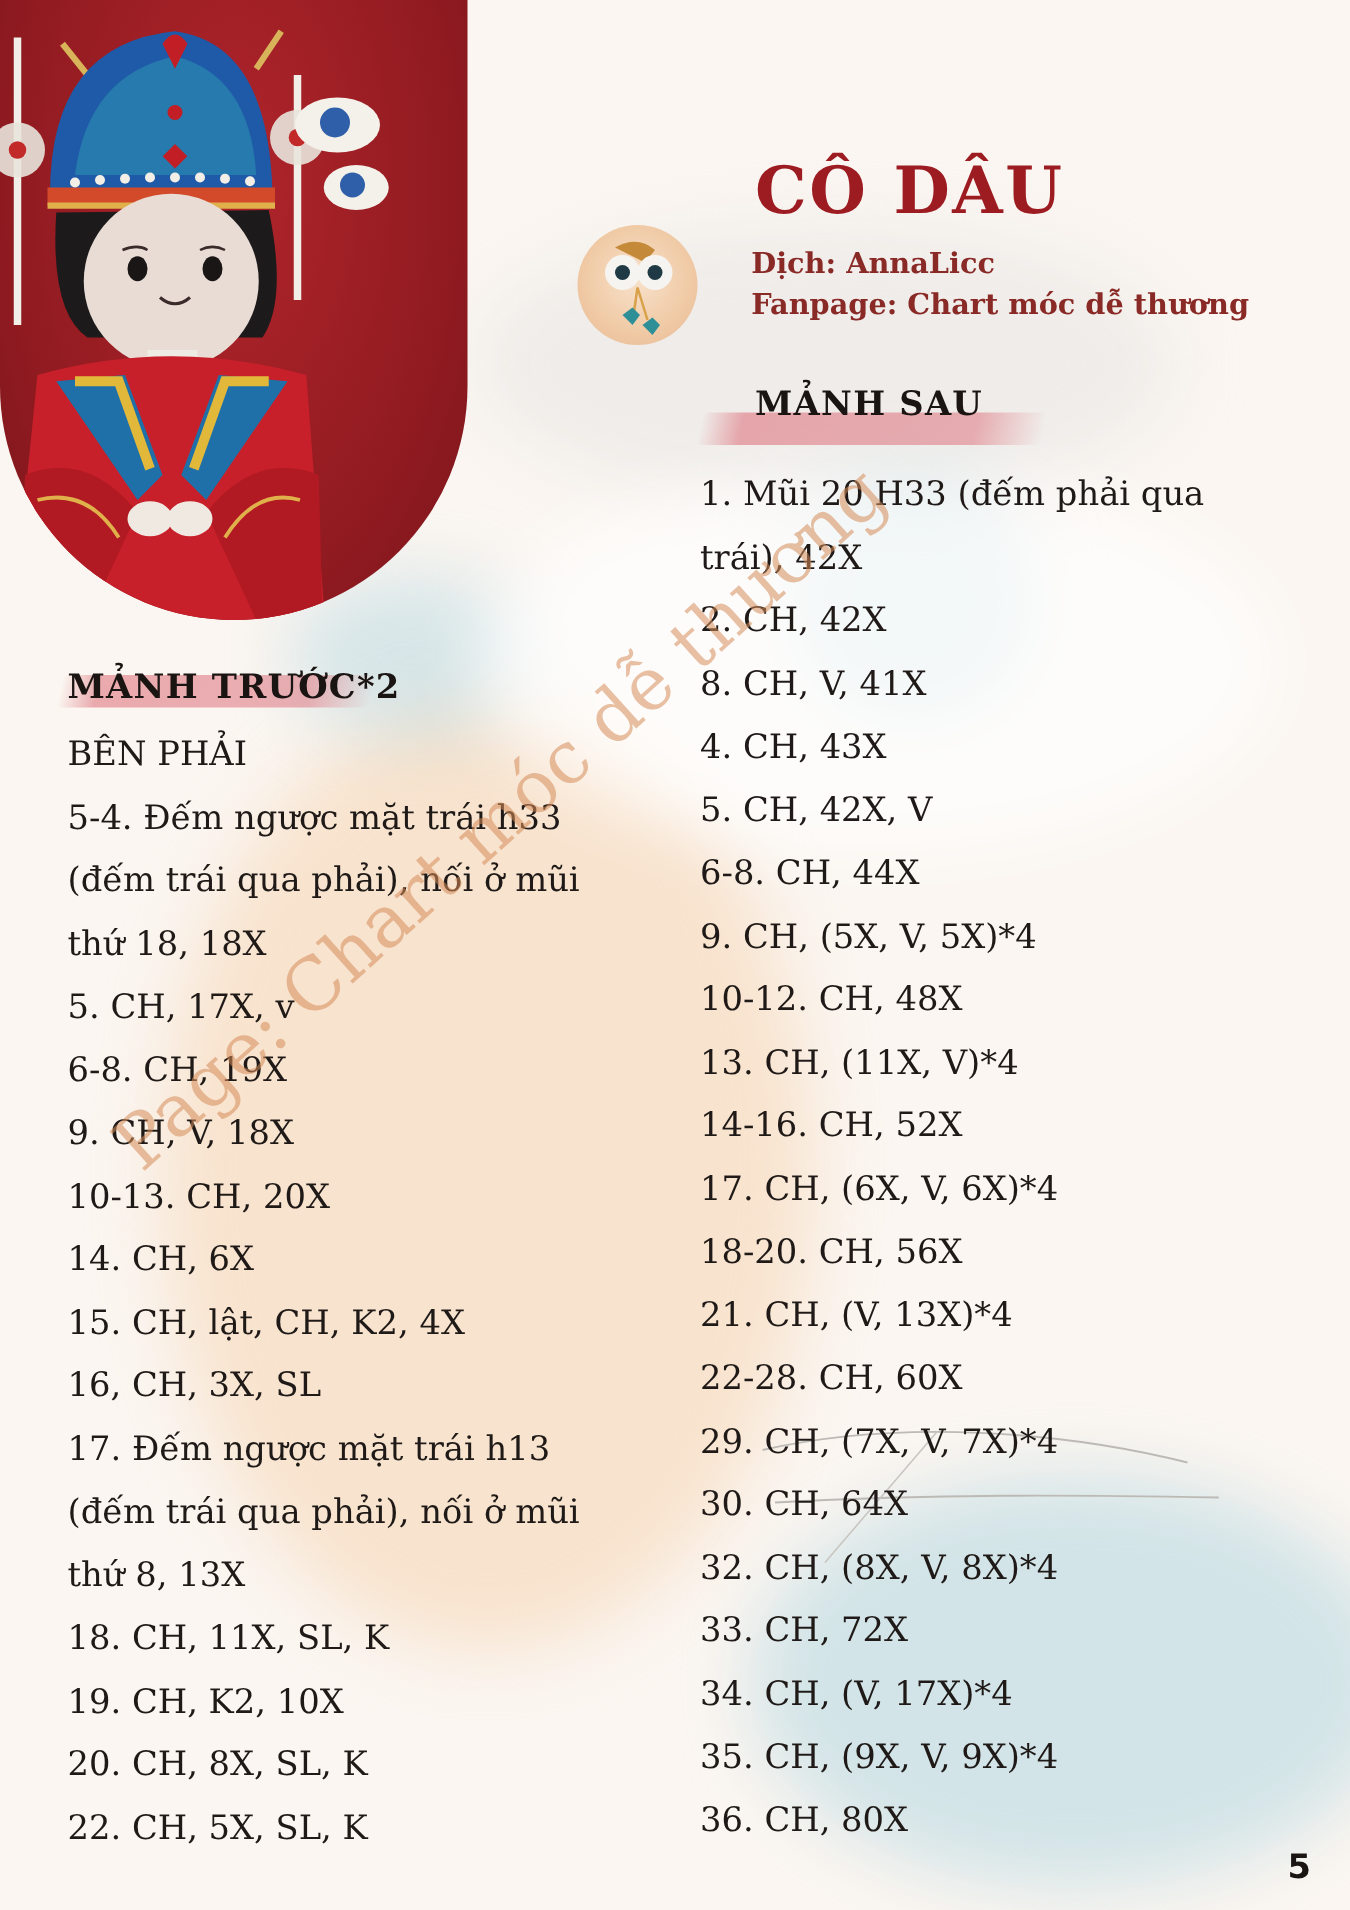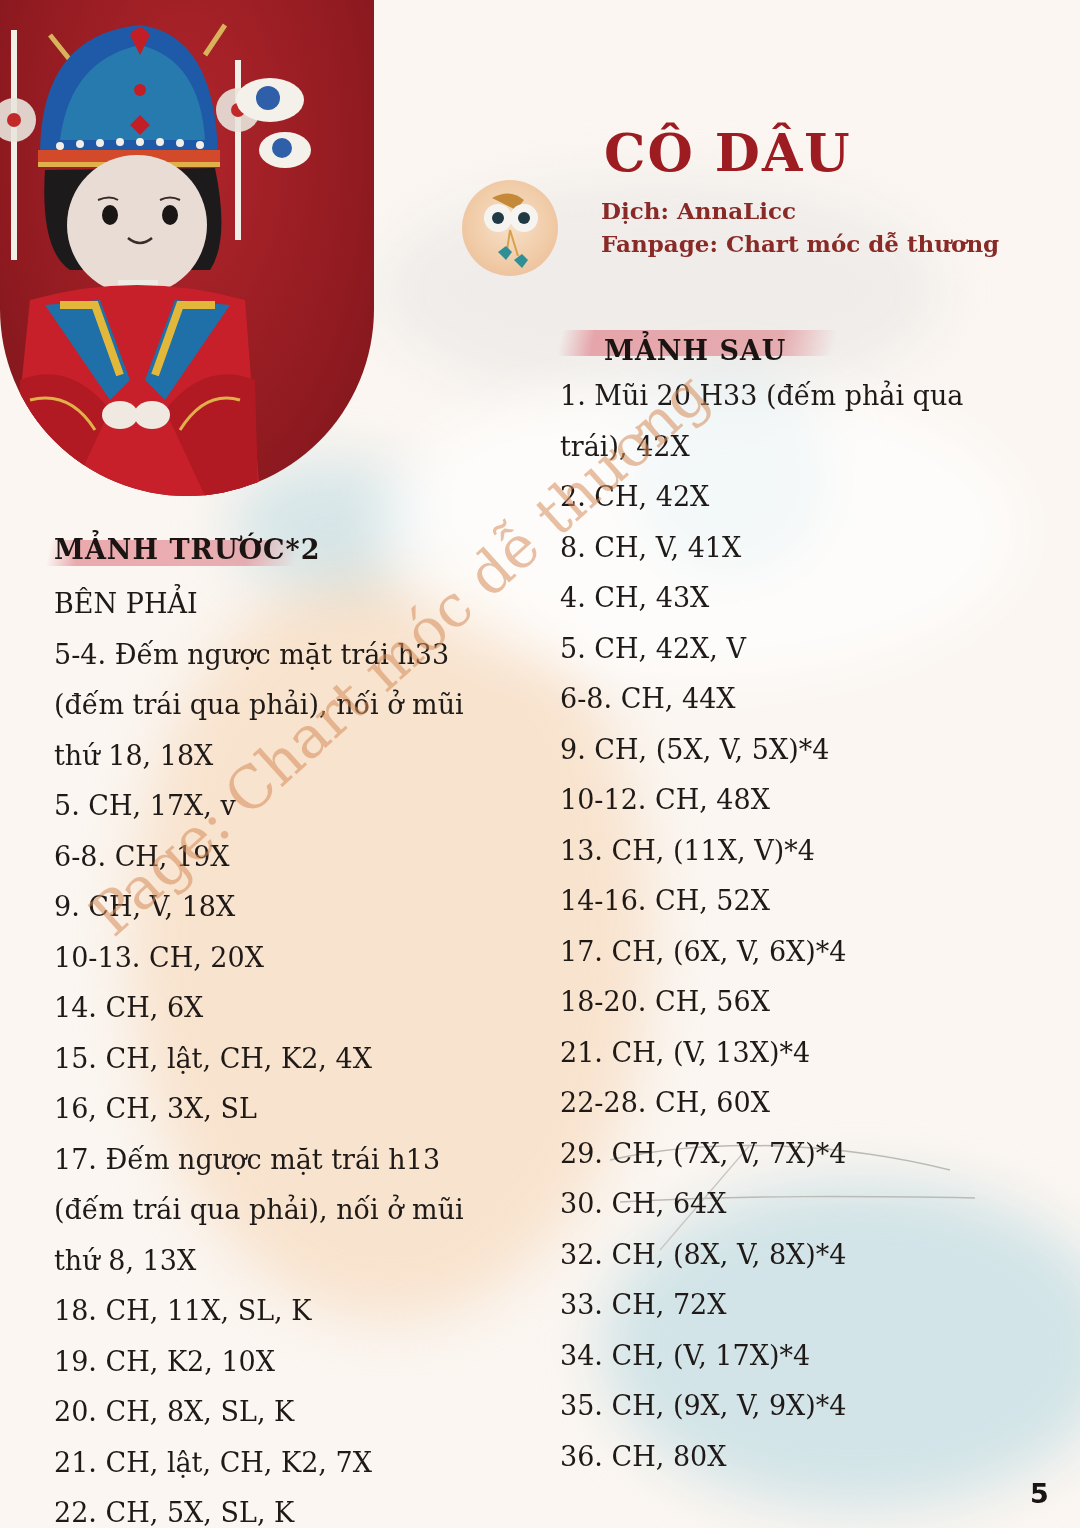--- a/index.html
+++ b/index.html
@@ -46,21 +46,21 @@
     .section-title {
       position: absolute; font-size: 27px; font-weight: bold; color: #1a1412; letter-spacing: 1px; margin: 0;
     }
     .brush {
       position: absolute; height: 26px;
       background: linear-gradient(90deg, rgba(222,118,128,0.0) 0%, rgba(222,118,128,0.6) 12%, rgba(222,118,128,0.55) 80%, rgba(222,118,128,0.0) 100%);
       border-radius: 4px; transform: skewX(-12deg);
     }
     .brush-sau { left: 560px; top: 330px; width: 275px; }
     .brush-truoc { left: 48px; top: 540px; width: 250px; }
-    .title-sau { left: 604px; top: 335px; }
+    .title-sau { left: 604px; top: 308px; }
     .title-truoc { left: 54px; top: 534px; }
 
     .col { position: absolute; font-size: 27px; line-height: 50.5px; }
     .col-left { left: 54px; top: 579px; width: 470px; }
     .col-right { left: 560px; top: 371px; width: 460px; }
     .line { white-space: nowrap; }
 
     .page-number {
       position: absolute; left: 1030px; top: 1478px; font-family: "DejaVu Sans", sans-serif;
       font-size: 27px; font-weight: bold; color: #1a1412;
@@ -203,19 +203,18 @@
   <div class="line">10-13. CH, 20X</div>
   <div class="line">14. CH, 6X</div>
   <div class="line">15. CH, lật, CH, K2, 4X</div>
   <div class="line">16, CH, 3X, SL</div>
   <div class="line">17. Đếm ngược mặt trái h13</div>
   <div class="line">(đếm trái qua phải), nối ở mũi</div>
   <div class="line">thứ 8, 13X</div>
   <div class="line">18. CH, 11X, SL, K</div>
   <div class="line">19. CH, K2, 10X</div>
   <div class="line">20. CH, 8X, SL, K</div>
-  <div class="line">21. CH, lật, CH, K2, 7X</div>
   <div class="line">22. CH, 5X, SL, K</div>
 </div>
 
 <div class="watermark">Page: Chart móc dễ thương</div>
 
 <div class="page-number">5</div>
 
 </body></html>

